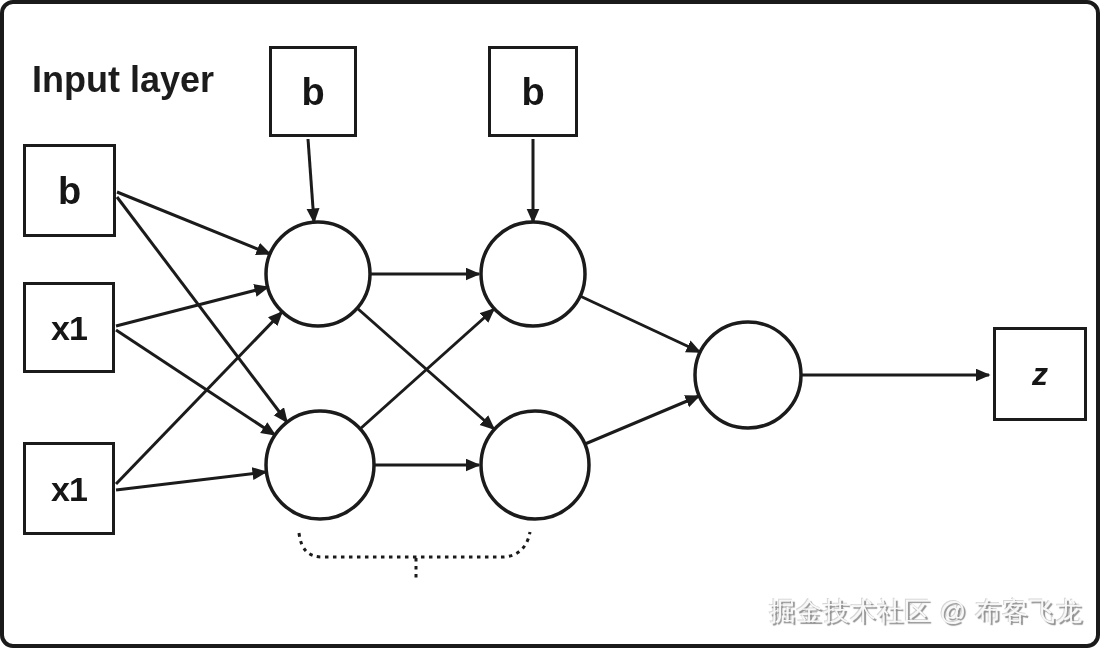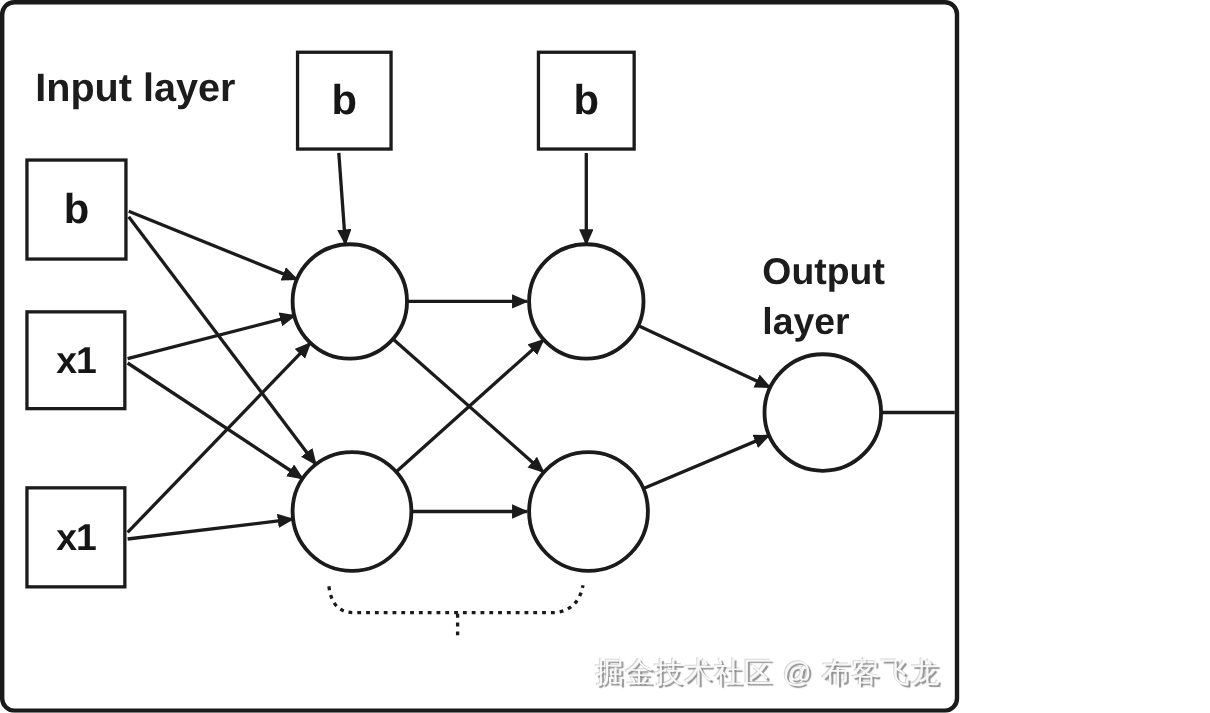--- a/index.html
+++ b/index.html
@@ -3,21 +3,21 @@
 <meta charset="utf-8">
 <style>
   html, body {
     margin: 0;
     padding: 0;
     background: #ffffff;
     font-family: "Liberation Sans", sans-serif;
   }
   .canvas {
     position: relative;
-    width: 872px;
+    width: 1100px;
     height: 648px;
     box-sizing: border-box;
     background: #ffffff;
     border: 4px solid #1a1a1a;
     border-radius: 13px;
     overflow: hidden;
   }
   .graph-svg {
     position: absolute;
     left: 0; top: 0;
@@ -79,22 +79,20 @@
     letter-spacing: 1px;
   }
 </style>
 </head>
 <body>
 
 <div class="canvas">
 
   <div class="layer-label input-layer-label">Input layer</div>
 
-  <div class="layer-label output-layer-label">Output
-layer</div>
 
 
   <div class="node-box" style="left:19px; top:140px; width:93px; height:93px;">
     <span class="node-label bias-label">b</span>
   </div>
 
   <div class="node-box" style="left:19px; top:278px; width:92px; height:91px;">
     <span class="node-label input-label">x1</span>
   </div>
 

